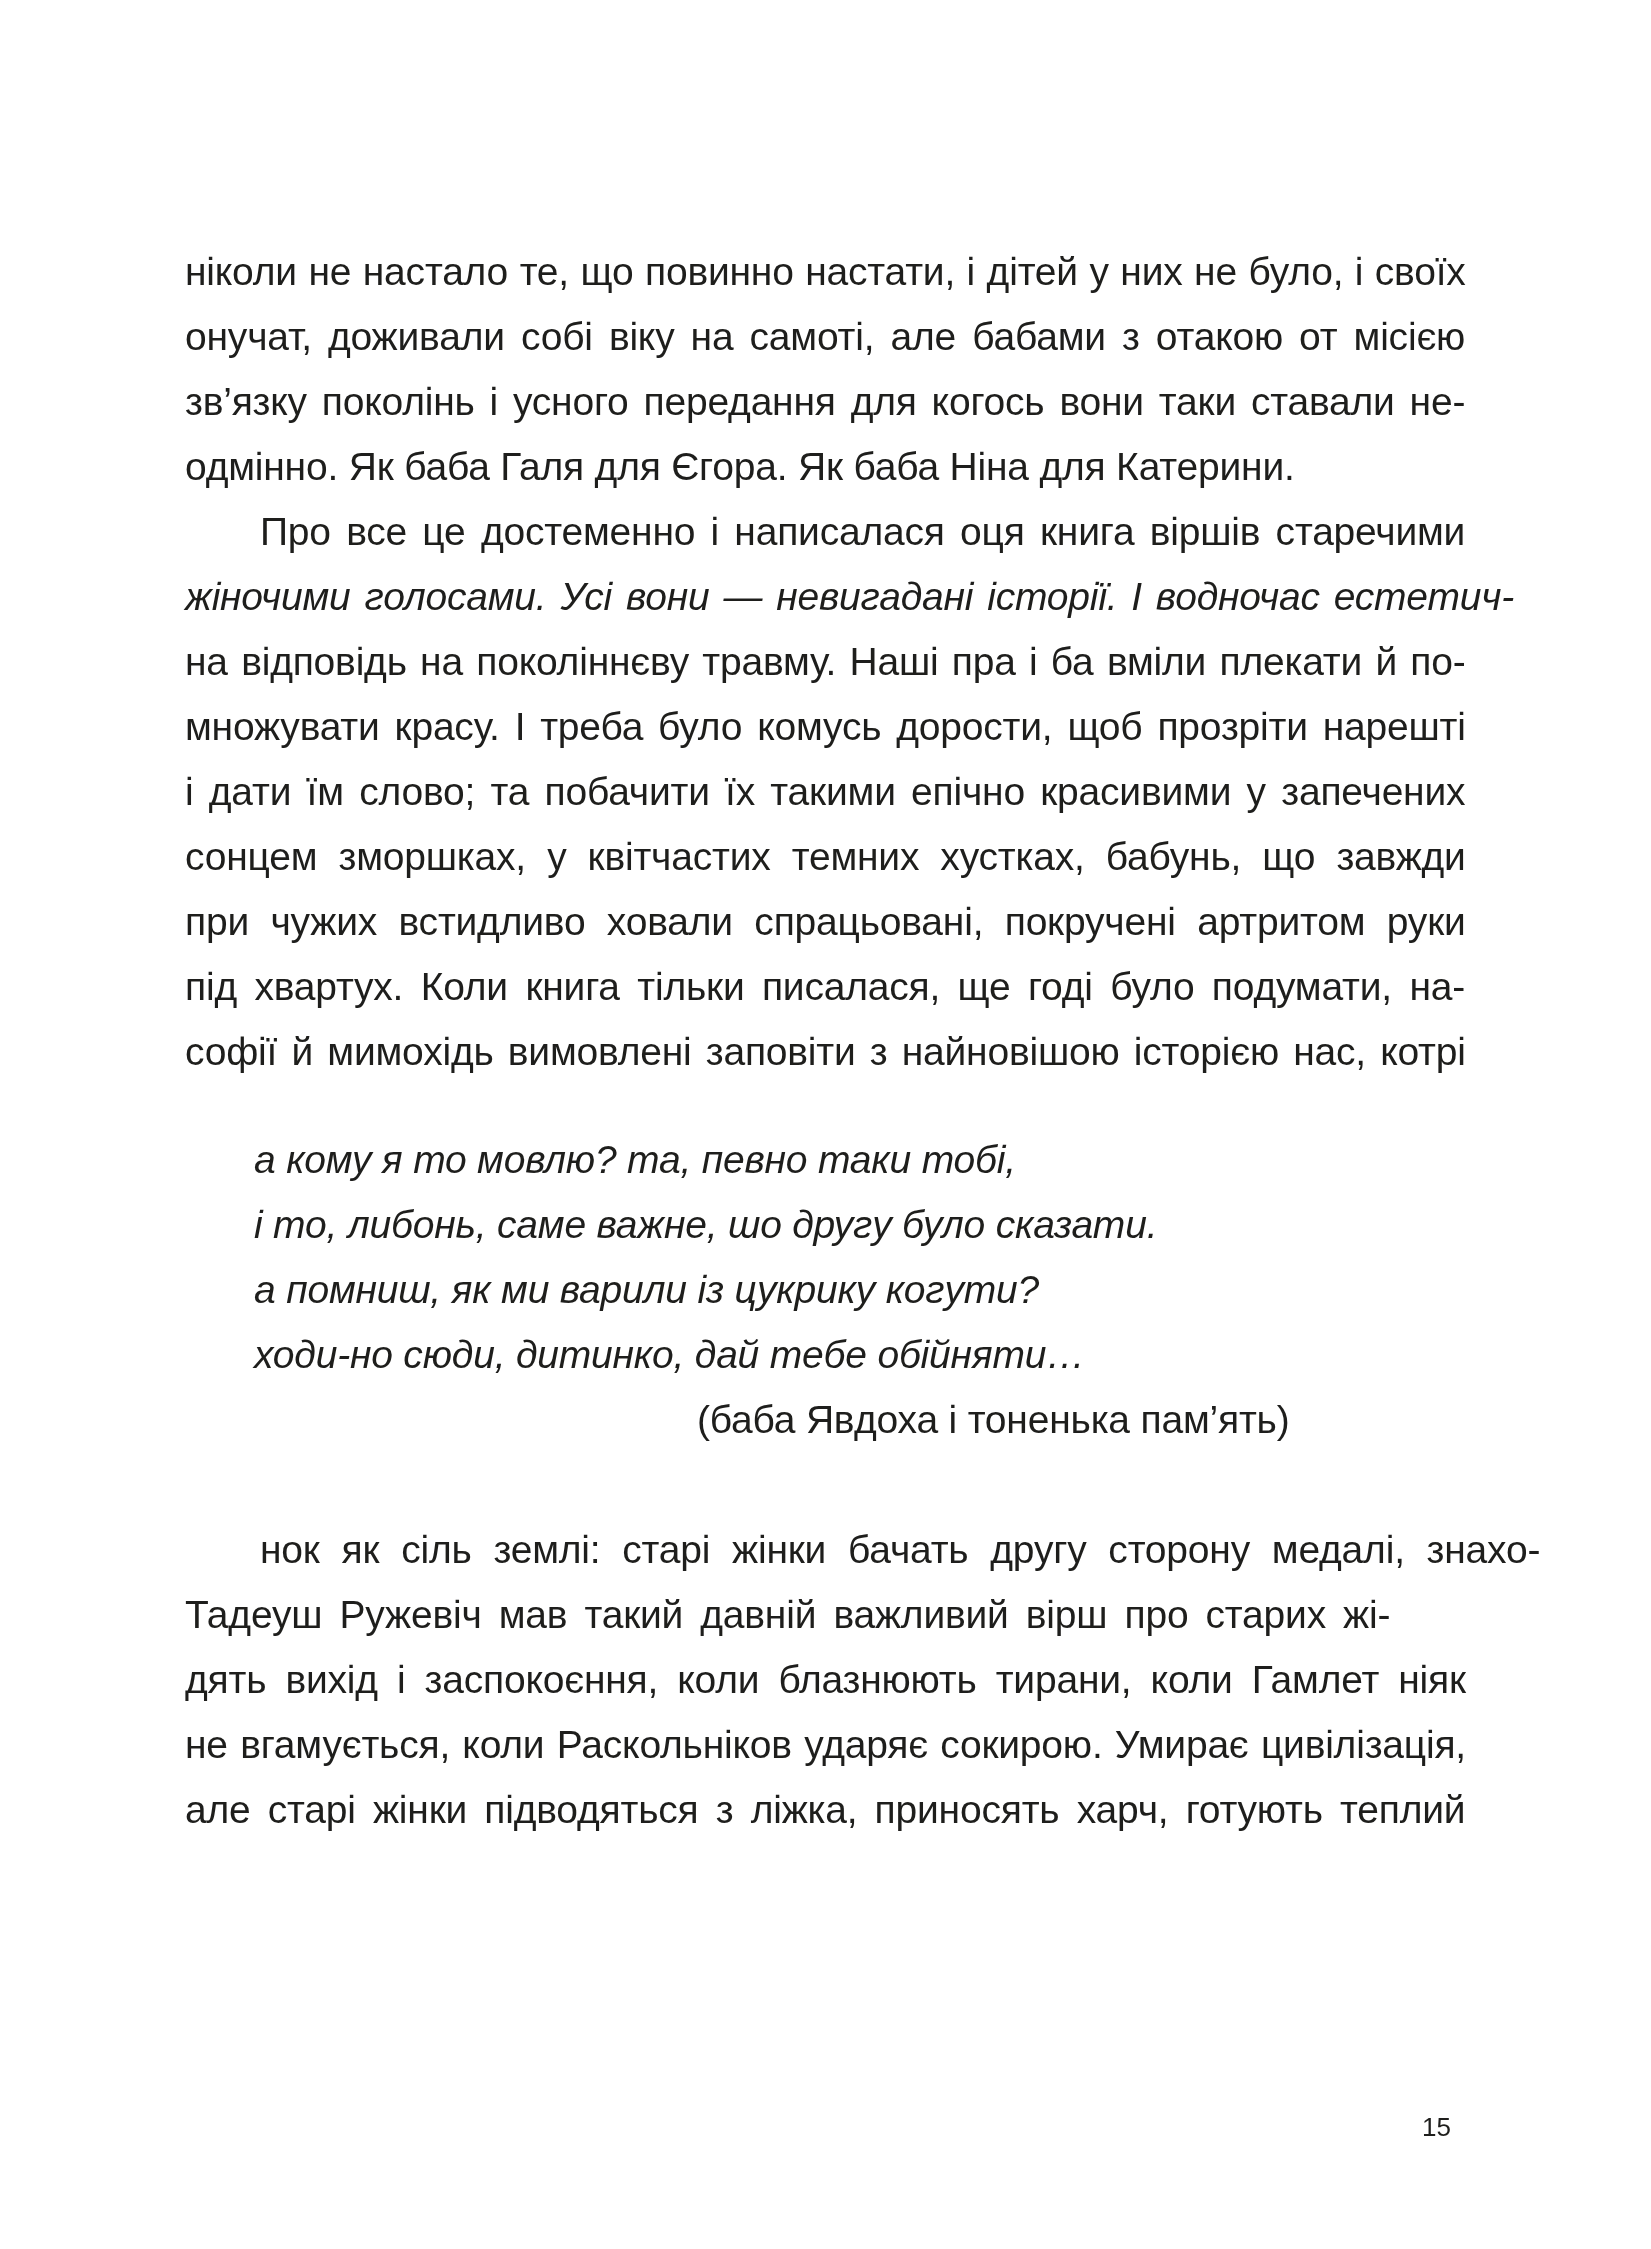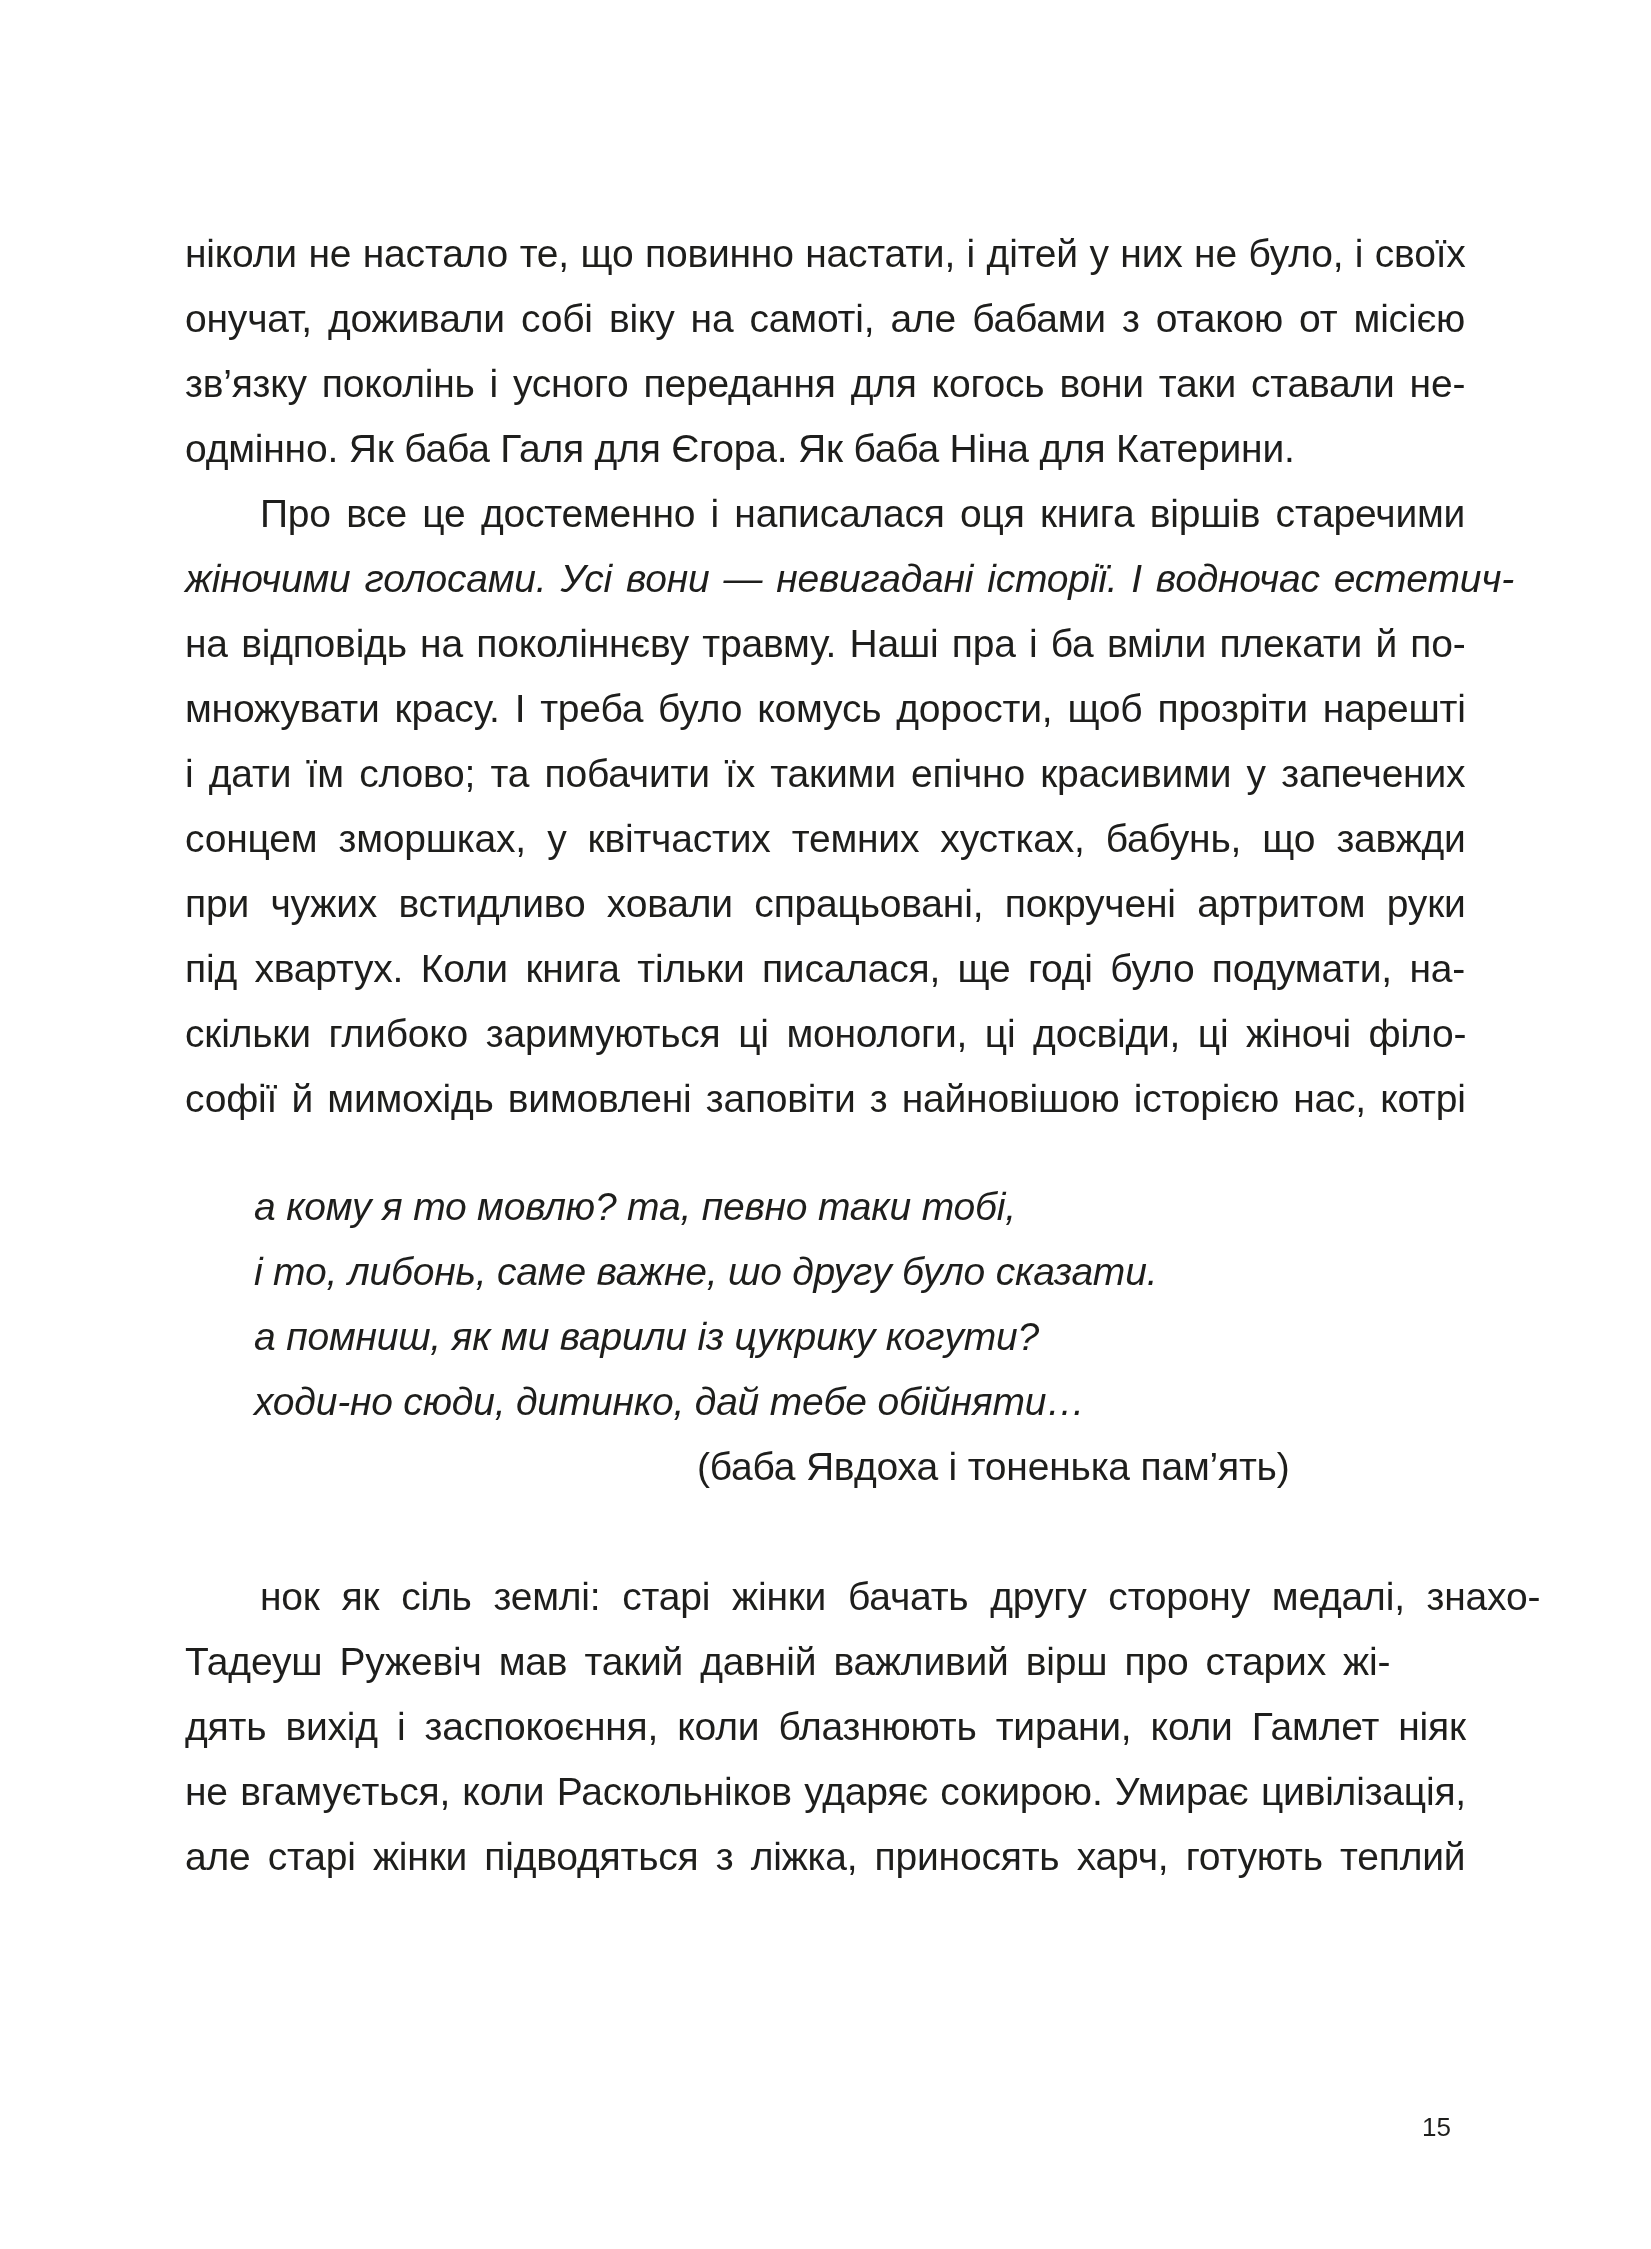--- a/index.html
+++ b/index.html
@@ -11,21 +11,21 @@
     width: 1652px;
     height: 2250px;
     background: #ffffff;
     color: #1e1e1c;
     font-family: "Liberation Sans", "DejaVu Sans", sans-serif;
     overflow: hidden;
   }
   #text-block {
     position: absolute;
     left: 185px;
-    top: 221px;
+    top: 239px;
     width: 1273px;
   }
   .block { margin: 0; }
   .line {
     height: 65px;
     line-height: 65px;
     font-size: 39px;
     white-space: nowrap;
     letter-spacing: -0.2px;
   }
@@ -65,21 +65,20 @@
     </div>
     <div class="block paragraph indent">
       <div class="line"><span class="justify" style="word-spacing: 4.7px;">Про все це достеменно і написалася оця книга віршів старечими</span></div>
       <div class="line"><span class="justify" style="word-spacing: 3.3px; font-style: italic;">жіночими голосами. Усі вони — невигадані історії. І водночас естетич-</span></div>
       <div class="line"><span class="justify" style="word-spacing: 2.7px;">на відповідь на поколіннєву травму. Наші пра і ба вміли плекати й по-</span></div>
       <div class="line"><span class="justify" style="word-spacing: 4.3px;">множувати красу. І треба було комусь дорости, щоб прозріти нарешті</span></div>
       <div class="line"><span class="justify" style="word-spacing: 4.7px;">і дати їм слово; та побачити їх такими епічно красивими у запечених</span></div>
       <div class="line"><span class="justify" style="word-spacing: 10.5px;">сонцем зморшках, у квітчастих темних хустках, бабунь, що завжди</span></div>
       <div class="line"><span class="justify" style="word-spacing: 10.8px;">при чужих встидливо ховали спрацьовані, покручені артритом руки</span></div>
       <div class="line"><span class="justify" style="word-spacing: 6.8px;">під хвартух. Коли книга тільки писалася, ще годі було подумати, на-</span></div>
-      <div class="line"><span class="justify" style="word-spacing: 7px;">скільки глибоко заримуються ці монологи, ці досвіди, ці жіночі філо-</span></div>
       <div class="line"><span class="justify" style="word-spacing: 3.6px;">софії й мимохідь вимовлені заповіти з найновішою історією нас, котрі</span></div>
     </div>
     <div class="block verse">
       <div class="line"><span>а кому я то мовлю? та, певно таки тобі,</span></div>
       <div class="line"><span>і то, либонь, саме важне, шо другу було сказати.</span></div>
       <div class="line"><span>а помниш, як ми варили із цукрику когути?</span></div>
       <div class="line"><span>ходи-но сюди, дитинко, дай тебе обійняти…</span></div>
     </div>
     <div class="block attribution">
       <div class="line"><span>(баба Явдоха і тоненька пам’ять)</span></div>

